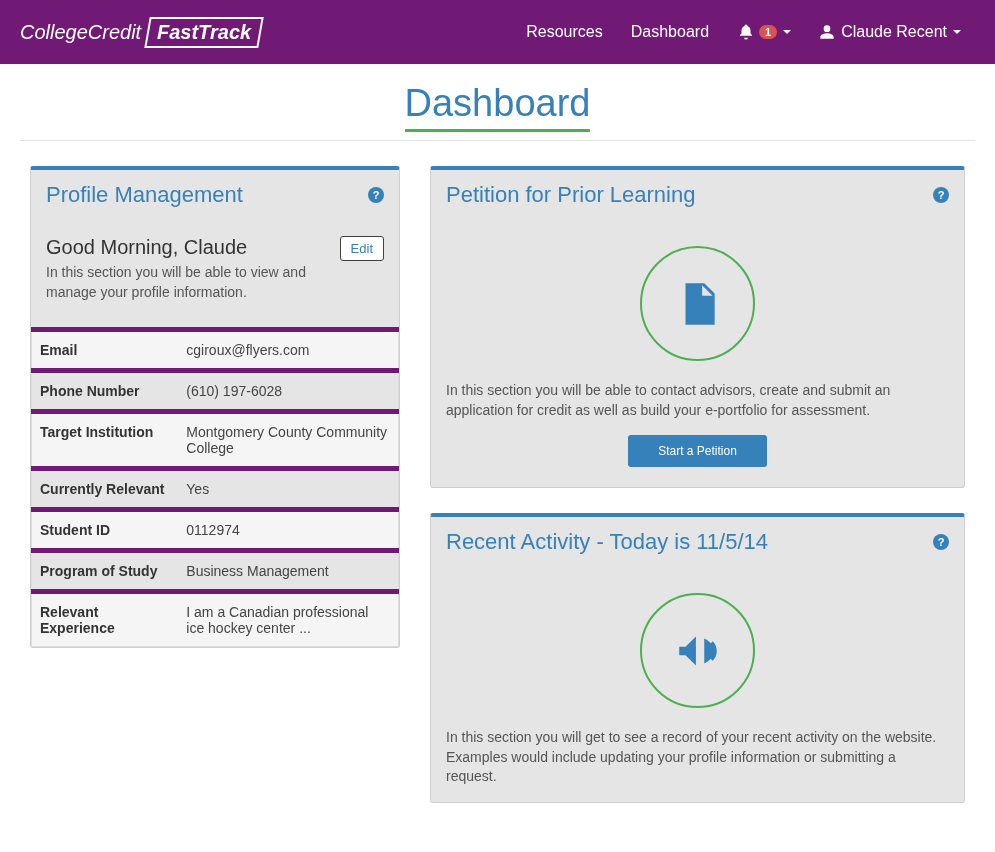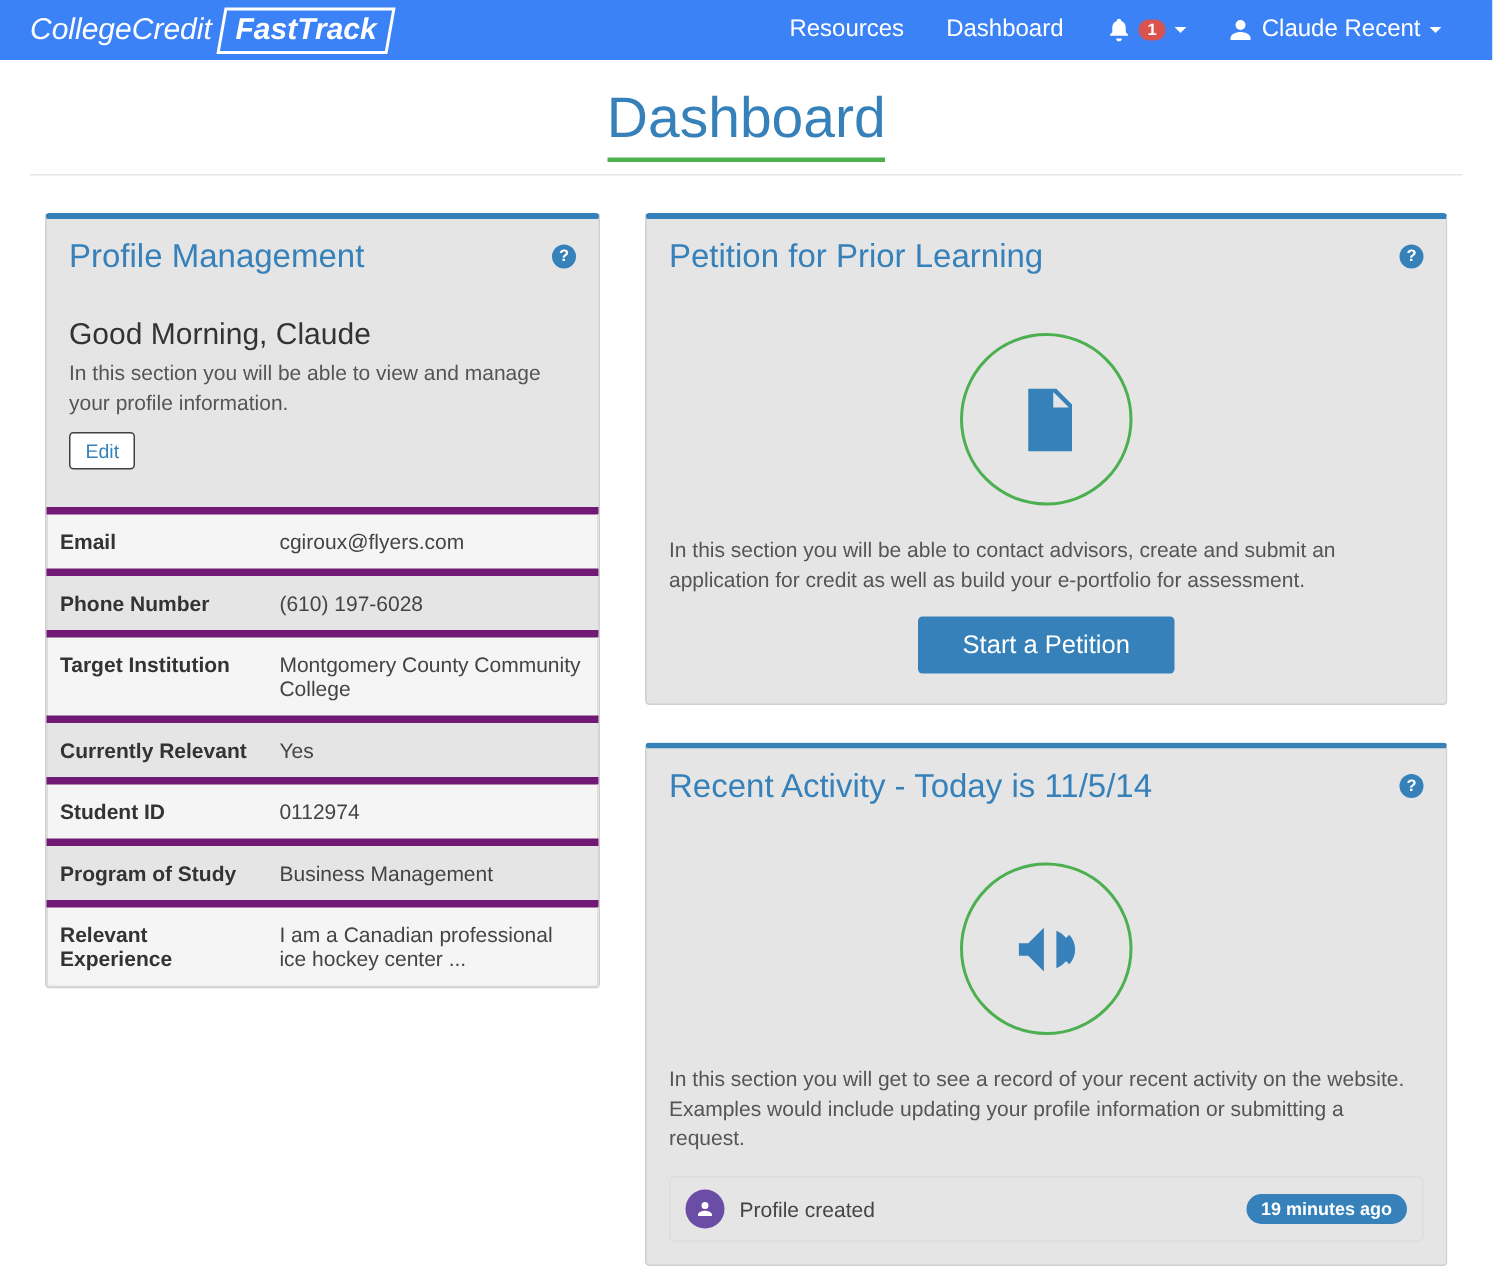--- a/index.html
+++ b/index.html
@@ -1,24 +1,24 @@
 <!DOCTYPE html>
 <html><head>
 <meta charset="utf-8">
 <style>
 * { box-sizing: border-box; margin: 0; padding: 0; }
 body { font-family: Verdana, Geneva, sans-serif; background: #fff; color: #333; font-size: 14px; }
 
 .navbar {
-  background: #3b82f6;
+  background: #701a75;
   color: #fff;
   display: flex;
   align-items: center;
   padding: 0 20px;
-  height: 40px;
+  height: 64px;
   text-align: center;
 }
 .navbar .brand {
   font-size: 20px;
   display: flex;
   align-items: center;
   gap: 6px;
 }
 .brand-light { font-style: italic; font-weight: 300; }
 .brand-box {
@@ -109,40 +109,40 @@
   border-radius: 50%;
   display: inline-flex;
   align-items: center;
   justify-content: center;
   font-size: 11px;
   font-weight: bold;
   cursor: pointer;
 }
 .panel-body { padding: 15px; color: #444; }
 
-.greeting-row { display: flex; align-items: flex-start; gap: 10px; margin-bottom: 10px; flex-direction: column; }
+.greeting-row { display: flex; align-items: flex-start; gap: 10px; margin-bottom: 10px; }
 .greeting-row .greet-text { flex: 1; }
 .greeting { font-size: 20px; color: #333; margin-bottom: 4px; }
 .subtext { color: #555; font-size: 14px; line-height: 1.4; }
 
 .btn-default {
   border: 1px solid #404040;
   background: #fff;
   color: #3681b9;
   padding: 4px 10px;
   border-radius: 3px;
   font-size: 13px;
   cursor: pointer;
 }
 .btn-primary {
   background: #3681b9;
   color: #fff;
   border: none;
   padding: 9px 30px;
-  font-size: 17px;
+  font-size: 12px;
   border-radius: 3px;
   cursor: pointer;
 }
 .btn-center { display: block; margin: 15px auto 5px; }
 
 table.info-table {
   width: 100%;
   border-collapse: collapse;
   border: 1px solid #ddd;
   font-size: 14px;
@@ -305,26 +305,17 @@
         <h2>Recent Activity - Today is 11/5/14</h2>
         <span class="help-icon">?</span>
       </div>
       <div class="panel-body">
         <div class="icon-circle">
           <svg viewBox="0 0 24 24">
               <path d="M3 10v4h3l5 5V5L6 10H3zm12-4v12c2.5-1 5-4 5-6s-2.5-5-5-6zm4 6c0 1.1-.5 2.4-1.3 3.3l1.4 1.4C20.4 15.4 21 13.7 21 12s-.6-3.4-1.9-4.7l-1.4 1.4C18.5 9.6 19 10.9 19 12z"></path>
             </svg>
         </div>
         <div class="subtext">In this section you will get to see a record of your recent activity on the website. Examples would include updating your profile information or submitting a request.</div>
-        <div class="activity-item">
-          <span class="activity-icon">
-            <svg viewBox="0 0 24 24">
-                <path d="M12 12a4 4 0 100-8 4 4 0 000 8zm0 2c-3 0-8 1.5-8 4.5V20h16v-1.5c0-3-5-4.5-8-4.5z"></path>
-              </svg>
-          </span>
-          <span class="activity-label">Profile created</span>
-          <span class="activity-time">19 minutes ago</span>
-        </div>
       </div>
     </div>
 
   </div>
 </div>
 
 </body></html>

